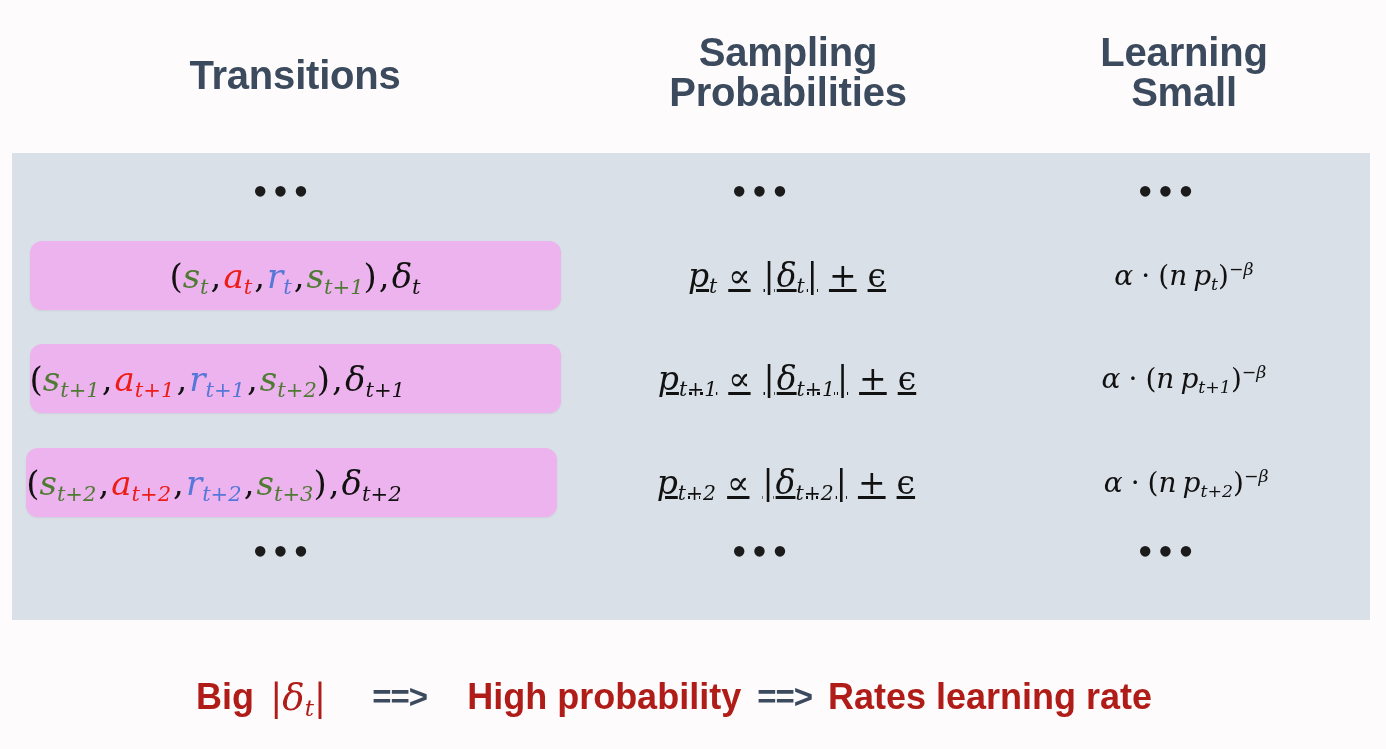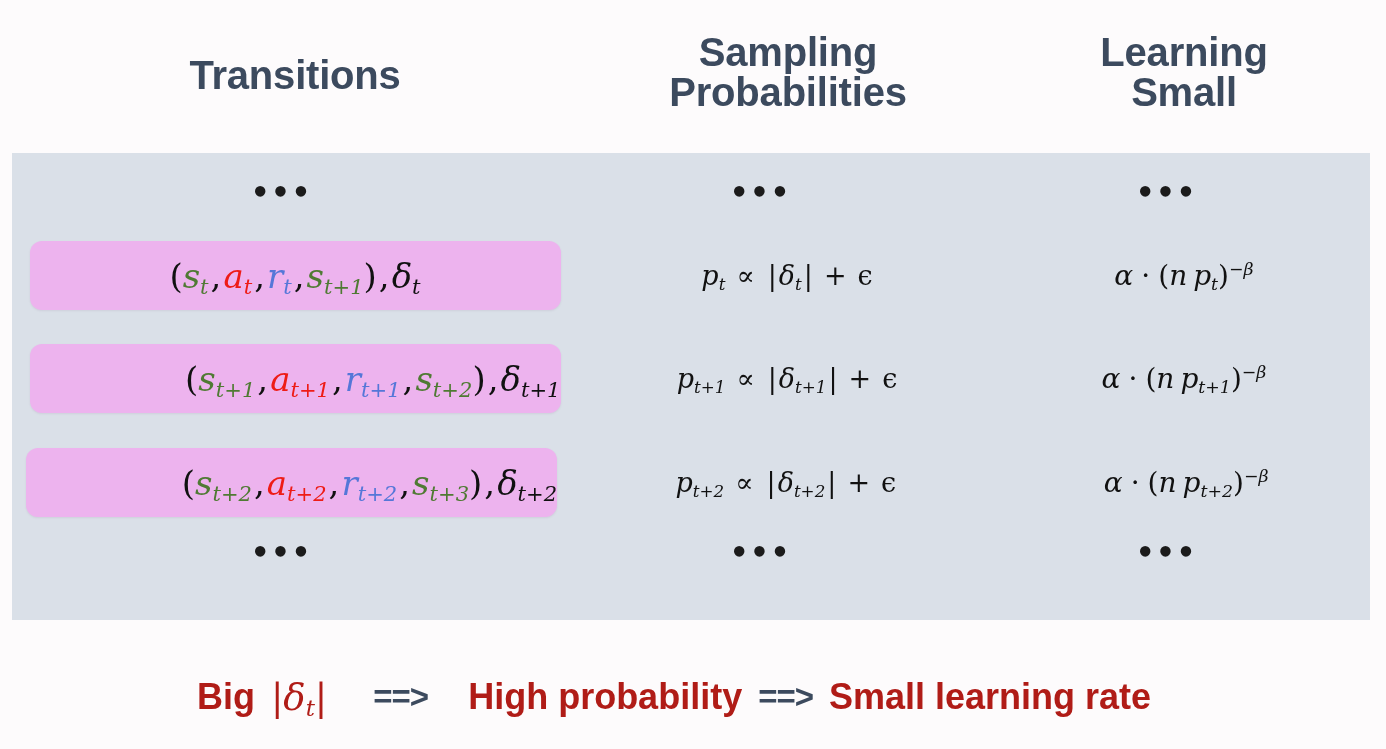--- a/index.html
+++ b/index.html
@@ -91,21 +91,21 @@
   #row-2 { top: 295px; gap: 8px; }
 
   
   .pill {
     background: #edb3ee;
     border-radius: 12px;
     width: 531px;
     height: 69px;
     display: flex;
     align-items: center;
-    justify-content: flex-end;
+    justify-content: flex-start;
     box-shadow: 0 1px 2px rgba(120,90,130,0.12);
   }
   #row-0 .pill { justify-content: center; }
 
   
   .math {
     font-family: "DejaVu Serif", "Liberation Serif", serif;
     font-size: 34px;
     color: #111111;
     white-space: nowrap;
@@ -124,21 +124,21 @@
   }
   .math sup {
     font-size: 0.62em;
     vertical-align: 0.55em;
     font-style: italic;
     line-height: 0;
   }
   .math .op { font-style: normal; padding: 0 2px; }
   .paren { font-style: normal; }
 
-  .prob-math { font-size: 27px; }
+  .prob-math { font-size: 33px; text-decoration: underline; }
   .rate-math { font-size: 28px; }
 
   
   #caption {
     position: absolute;
     left: 0;
     top: 666px;
     width: 1348px;
     height: 62px;
     display: flex;
@@ -268,14 +268,14 @@
   <span class="seg">Big</span>
   <span class="gap-c"></span>
   <span class="mathred"><span>|</span><span style="font-style:italic">δ</span><sub>t</sub><span>|</span></span>
   <span class="gap-a"></span>
   <span class="arrow">==&gt;</span>
   <span class="gap-b"></span>
   <span class="seg">High probability</span>
   <span class="gap-c"></span>
   <span class="arrow">==&gt;</span>
   <span class="gap-d"></span>
-  <span class="seg">Small learning rate</span>
+  <span class="seg">Rates learning rate</span>
 </div>
 
 </body></html>

